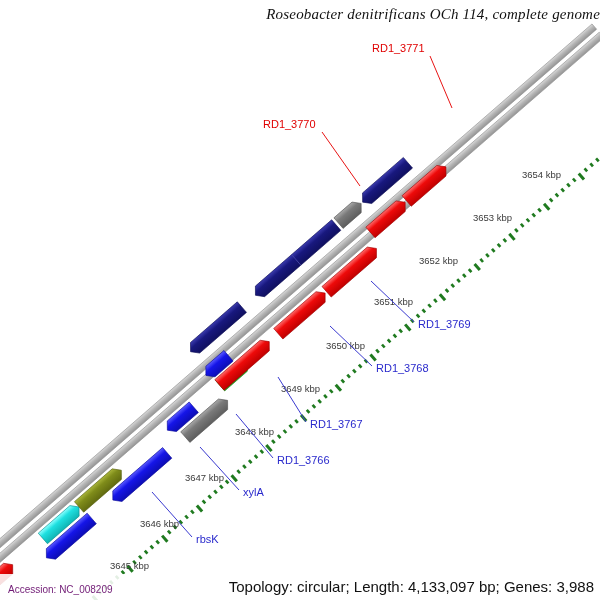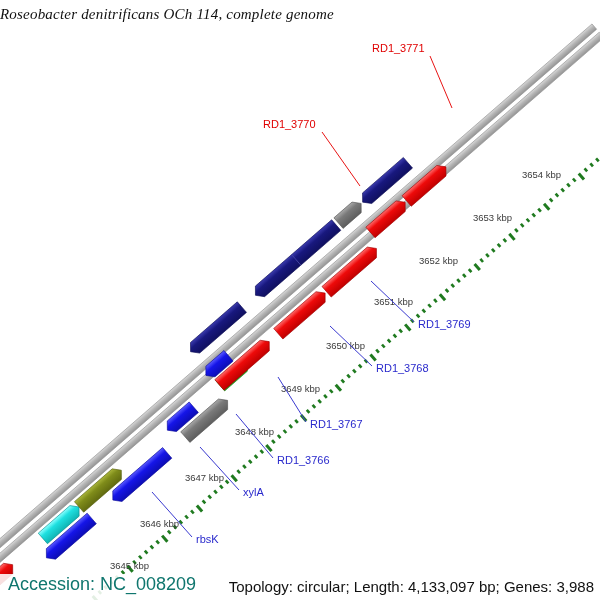--- a/index.html
+++ b/index.html
@@ -3,31 +3,31 @@
 <meta charset="utf-8">
 <style>
   html,body{margin:0;padding:0;}
   body{
     width:600px;height:600px;background:#ffffff;
     font-family:"Liberation Sans", sans-serif;
     overflow:hidden;position:relative;
   }
   #viewer{position:absolute;inset:0;width:600px;height:600px;}
   #title{
-    position:absolute;left:0;top:6px;width:600px;text-align:left;
+    position:absolute;left:0;top:6px;width:600px;text-align:right;
     font-family:"Liberation Serif", serif;
     font-style:italic;font-size:15px;color:#111;letter-spacing:.2px;
   }
   svg{position:absolute;left:0;top:0;}
   .statusbar{
     position:absolute;left:0;bottom:0;width:600px;height:26px;
     background:rgba(255,255,255,0.88);
   }
   .status-left{
-    position:absolute;left:8px;bottom:5px;font-size:18px;color:#0f766e;
+    position:absolute;left:8px;bottom:5px;font-size:10px;color:#701a75;
   }
   .status-right{
     position:absolute;right:6px;bottom:5px;font-size:15px;color:#111;
   }
   .ruler-label{font-size:9.5px;fill:#3a3a3a;font-family:"Liberation Sans",sans-serif;}
   .lab-red{font-size:11px;fill:#e00000;font-family:"Liberation Sans",sans-serif;}
   .lab-blue{font-size:11px;fill:#2929cc;font-family:"Liberation Sans",sans-serif;}
   .lead-red{stroke:#e81414;stroke-width:1;fill:none;}
   .lead-blue{stroke:#3a3ad0;stroke-width:1;fill:none;}
 </style>

